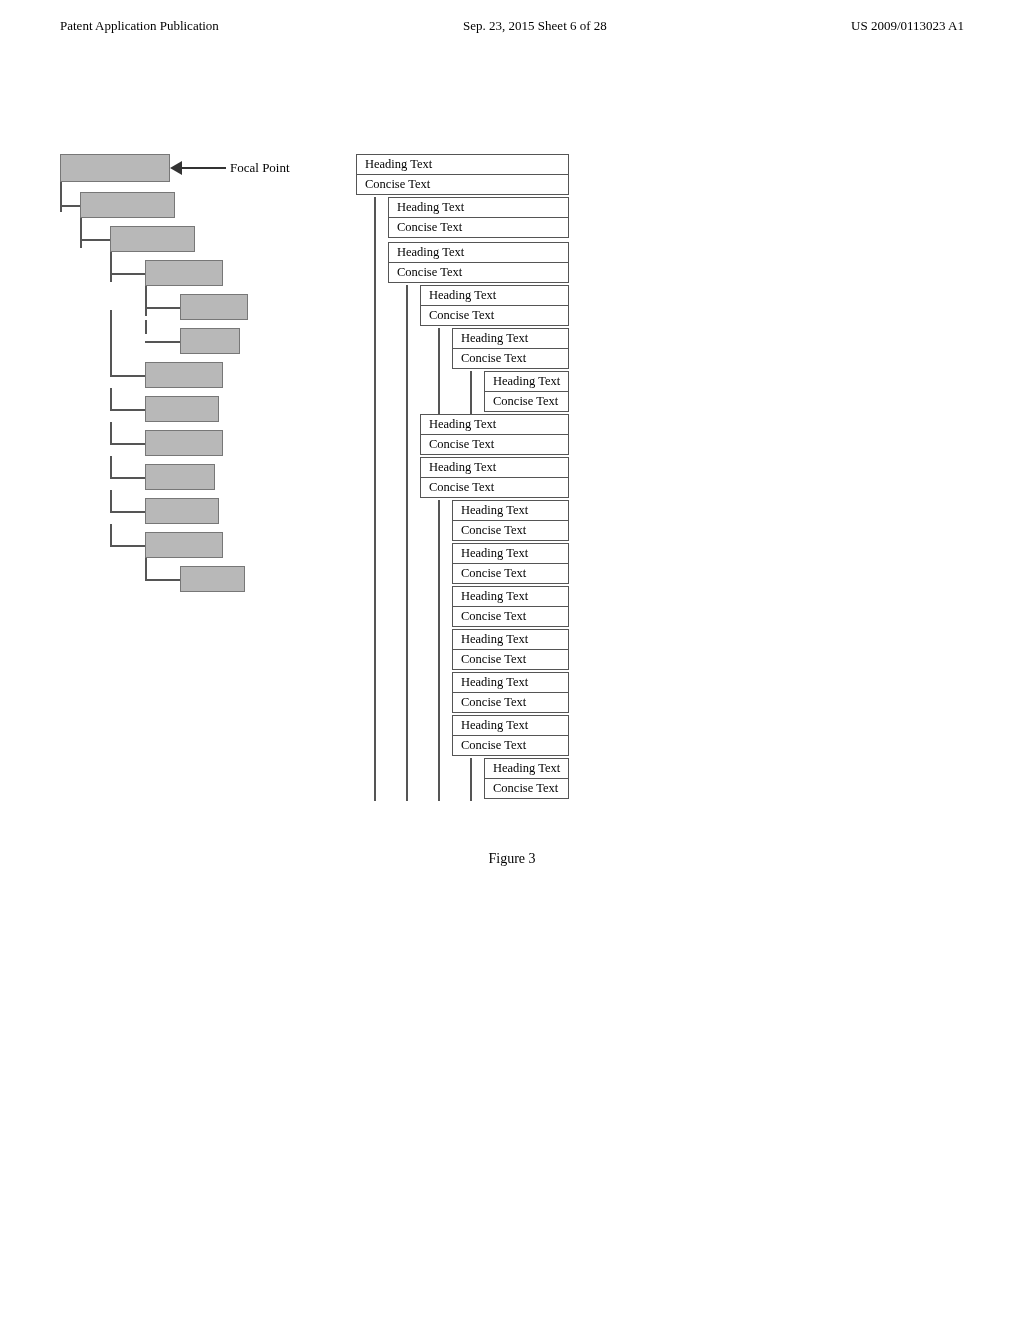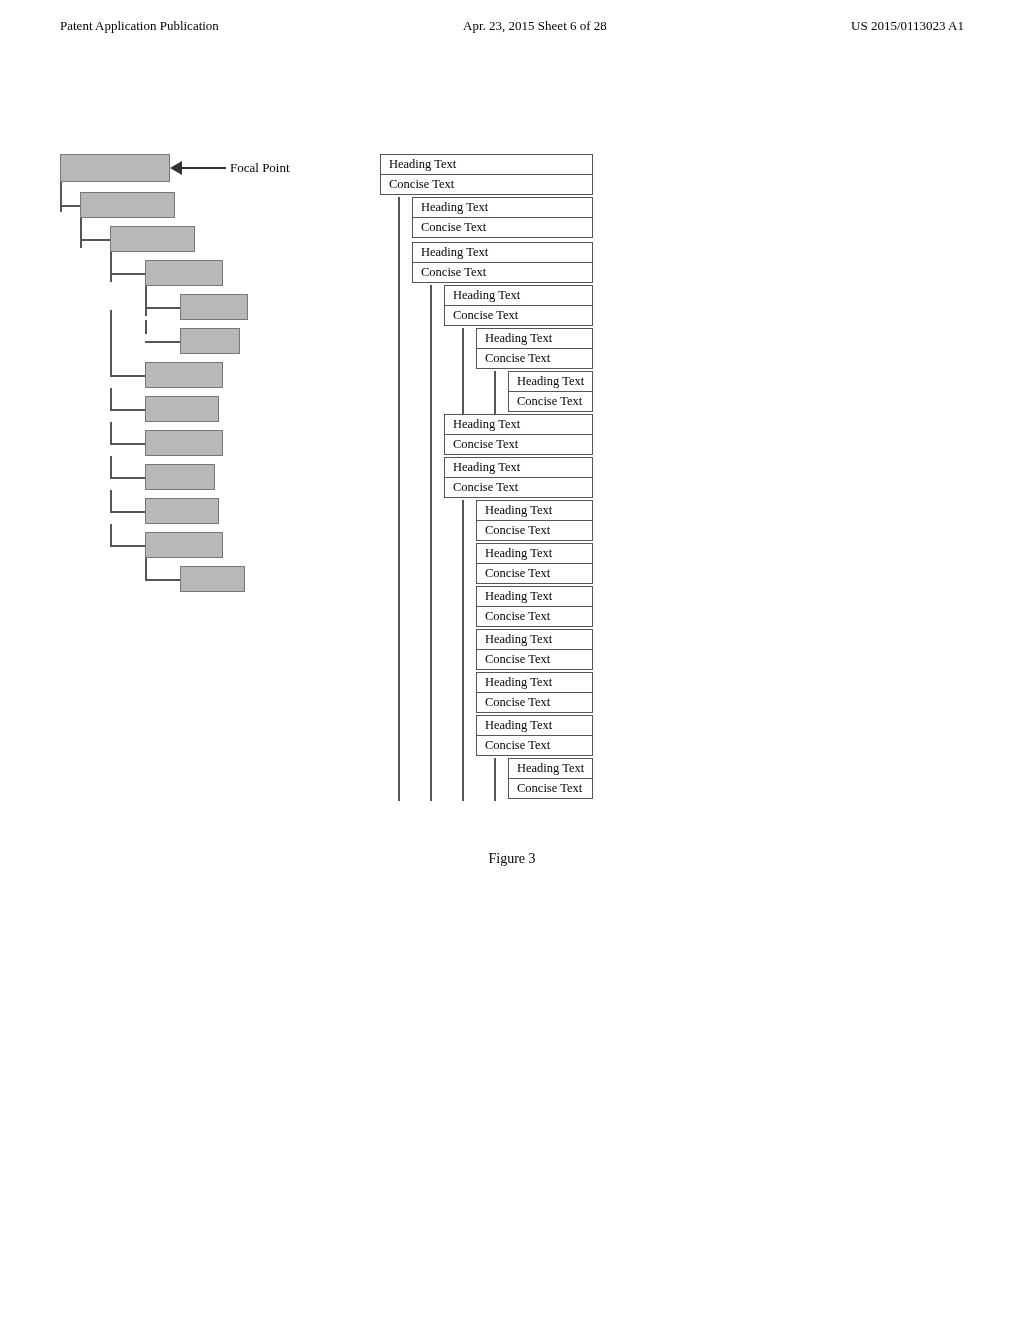--- a/index.html
+++ b/index.html
@@ -23,21 +23,21 @@
     }
     .patent-header span {
       font-size: 13px;
     }
 
     
     .diagram-wrapper {
       display: flex;
       flex-direction: row;
       padding: 40px 60px;
-      gap: 40px;
+      gap: 16px;
       align-items: flex-start;
       margin-top: 60px;
     }
 
     
     .rtree {
       display: flex;
       flex-direction: column;
       position: relative;
       align-items: center;
@@ -73,22 +73,22 @@
       margin-bottom: 6px;
       position: relative;
     }
 
   </style>
 </head>
 <body>
 
 <div class="patent-header">
   <span>Patent Application Publication</span>
-  <span>Apr. 23, 2015  Sheet 6 of 28</span>
-  <span>US 2015/0113023 A1</span>
+  <span>Sep. 23, 2015  Sheet 6 of 28</span>
+  <span>US 2009/0113023 A1</span>
 </div>
 
 <div class="diagram-wrapper">
 
   <div class="left-stair" style="width:280px; margin-top:10px;">
 
     <div class="stair-row" style="margin-bottom:10px; align-items:center; display:flex;">
       <div style="width:110px; height:28px; background:#b8b8b8; border:1px solid #777; flex-shrink:0;"></div>
       <div style="width:0;height:0;border-top:7px solid transparent;border-bottom:7px solid transparent;border-right:12px solid #333; flex-shrink:0;"></div>
       <div style="width:44px;height:2px;background:#333;flex-shrink:0;"></div>

